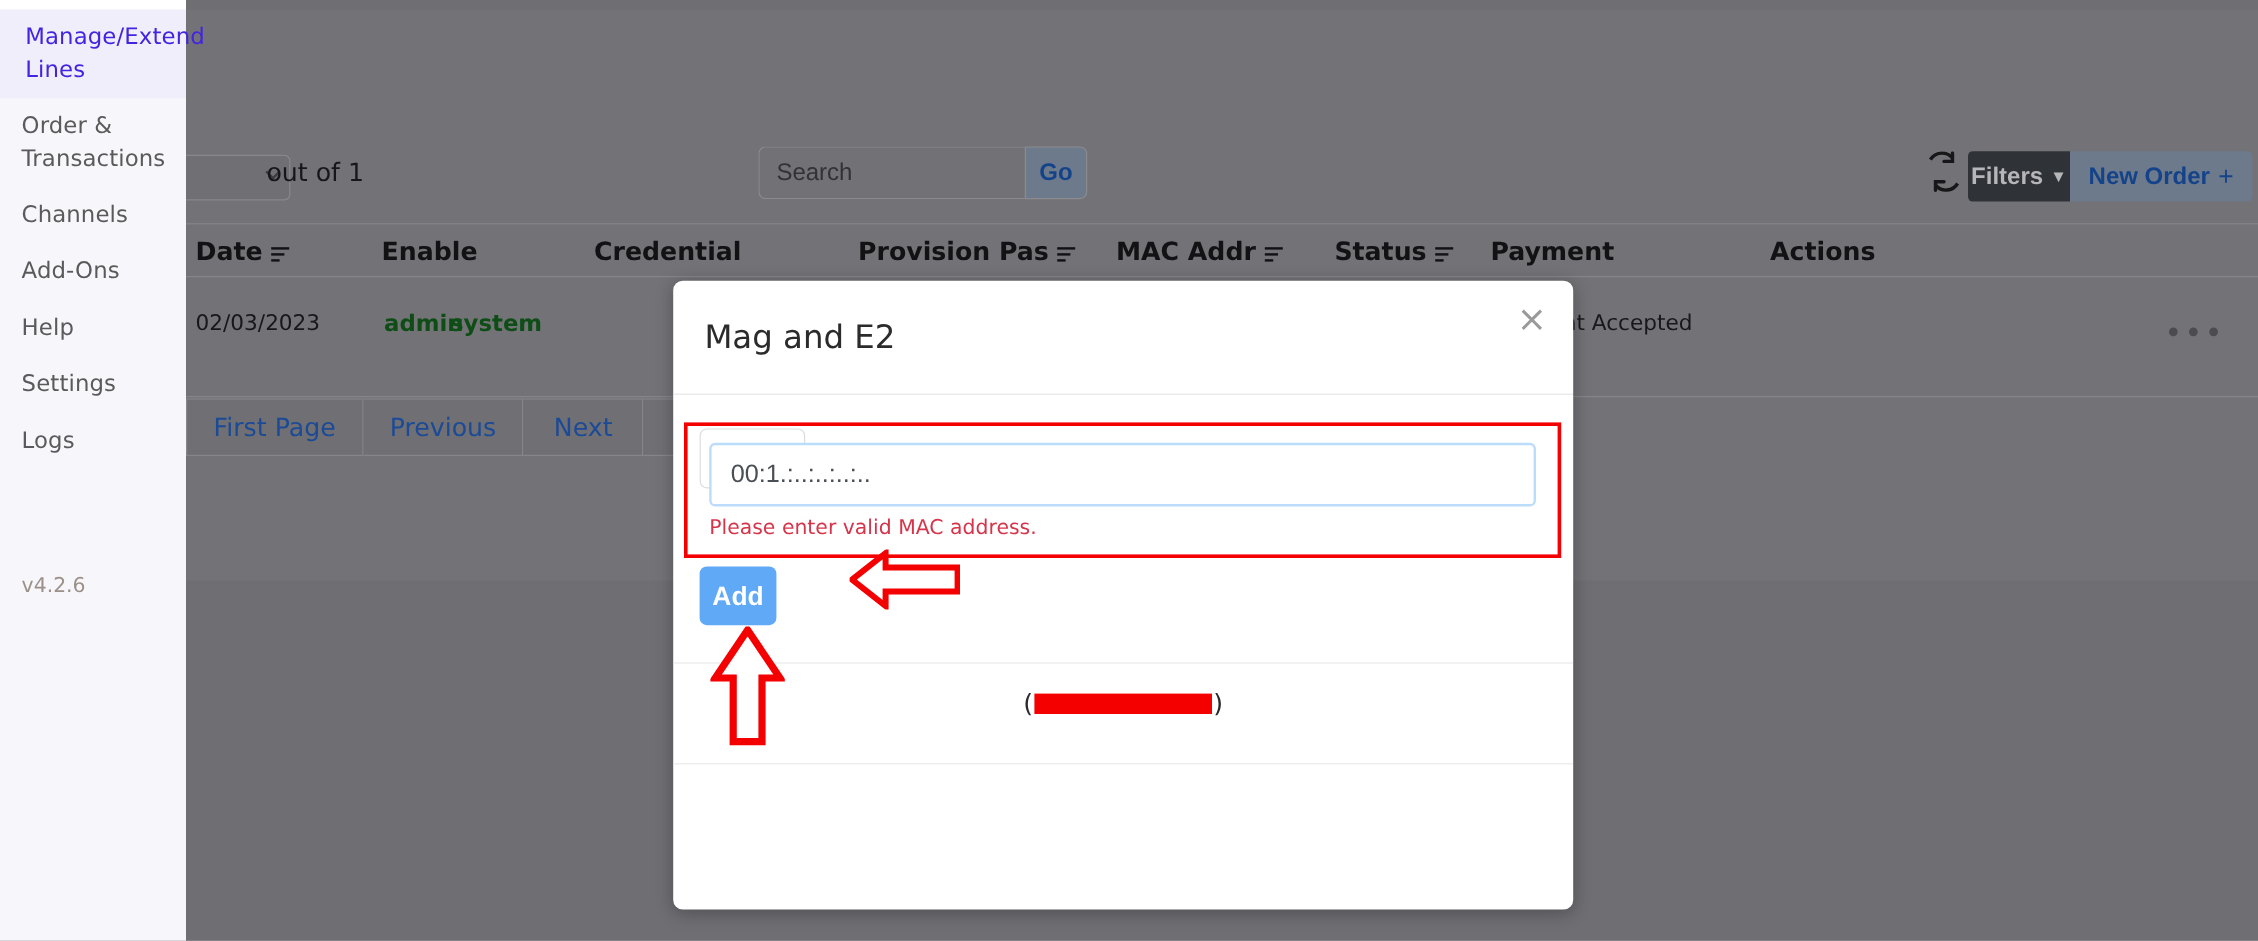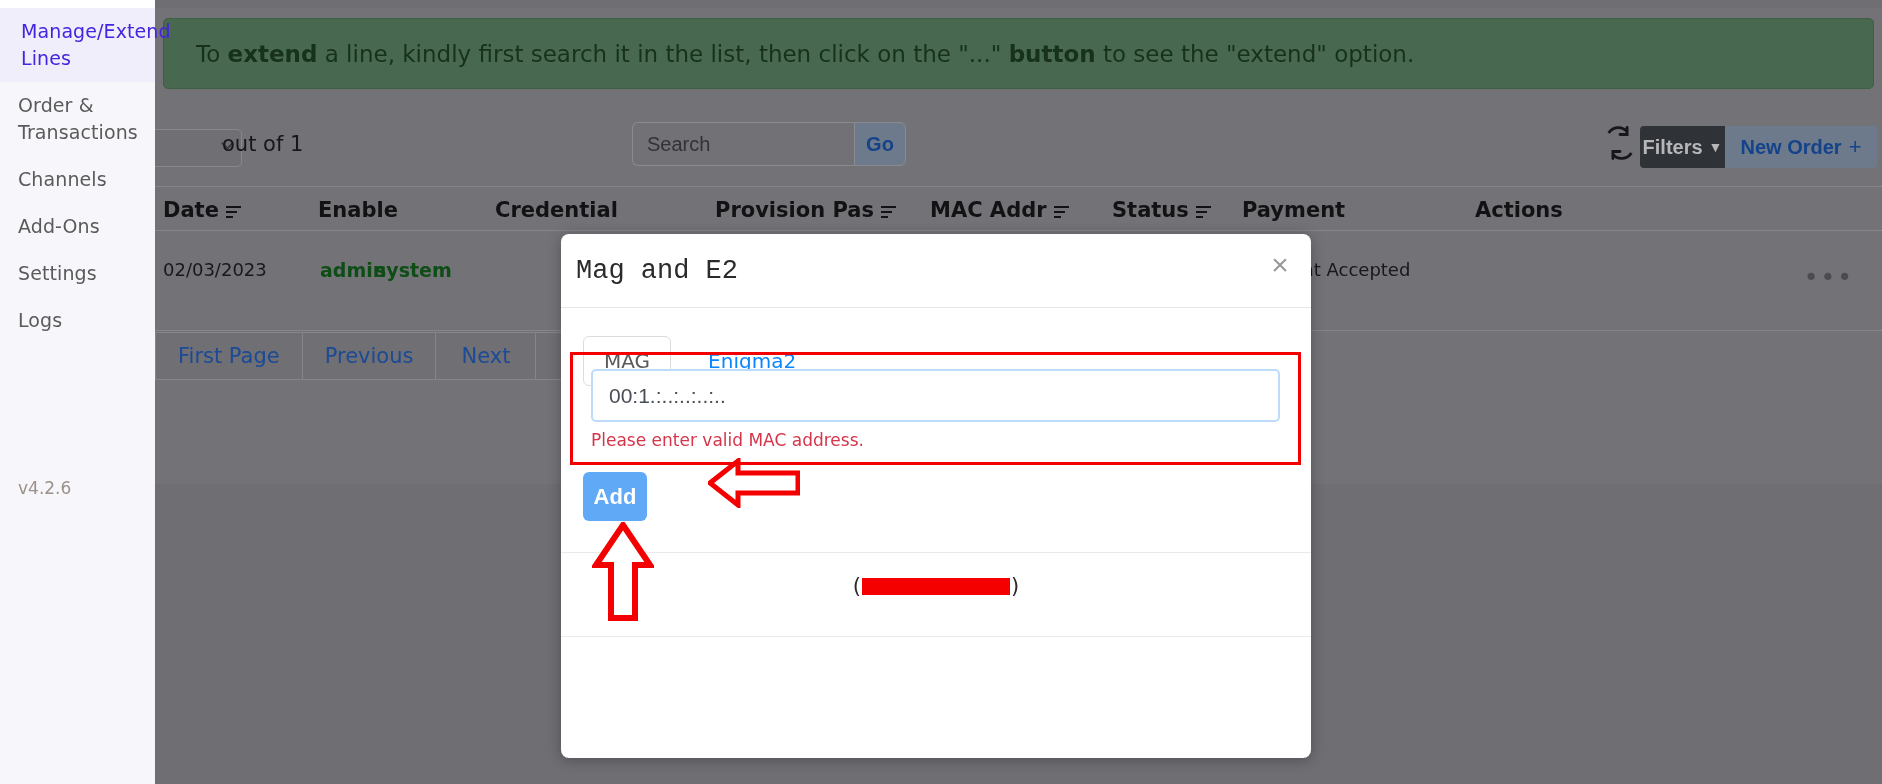--- a/index.html
+++ b/index.html
@@ -271,26 +271,25 @@
     left: 561px; top: 234px;
     width: 750px; height: 524px;
     background: #ffffff;
     border-radius: 8px;
     box-shadow: 0 2px 14px rgba(0,0,0,0.28);
     z-index: 50;
     overflow: hidden;
   }
   .modal-header {
     position: relative;
-    height: 74px;
+    height: 95px;
     border-bottom: 1px solid #e6e6e6;
     display: flex;
     align-items: center;
-    padding: 0 15px;
-    font-family: Liberation Mono, monospace;
+    padding: 0 26px;
   }
   .modal-title {
     font-size: 27px;
     color: #2b2b2b;
   }
   .modal-close {
     position: absolute;
     right: 22px; top: 18px;
     font-size: 30px;
     color: #9a9a9a;
@@ -421,36 +420,34 @@
     <div class="sidebar-item">
       <span>Order &amp; Transactions</span>
     </div>
     <div class="sidebar-item">
       <span>Channels</span>
     </div>
     <div class="sidebar-item">
       <span>Add-Ons</span>
     </div>
     <div class="sidebar-item">
+      <span>Help</span>
+    </div>
+    <div class="sidebar-item">
       <span>Settings</span>
     </div>
     <div class="sidebar-item">
       <span>Logs</span>
     </div>
     <div class="sidebar-version">v4.2.6</div>
   </div>
 
   <div class="main">
     <div class="page-surface">
 
-      <div class="banner">
-        <span>
-          <span>To </span><b>extend</b><span> a line, kindly first search it in the list, then click on the "..." </span><b>button</b><span> to see the "extend" option.</span>
-        </span>
-      </div>
 
       <div class="toolbar">
         <div class="page-select">
           <span class="chev"></span>
         </div>
         <div class="outof">out of 1</div>
 
         <div class="search-wrap">
           <input class="search-input" type="text" placeholder="Search" style="">
           <button class="go-btn">Go</button>

